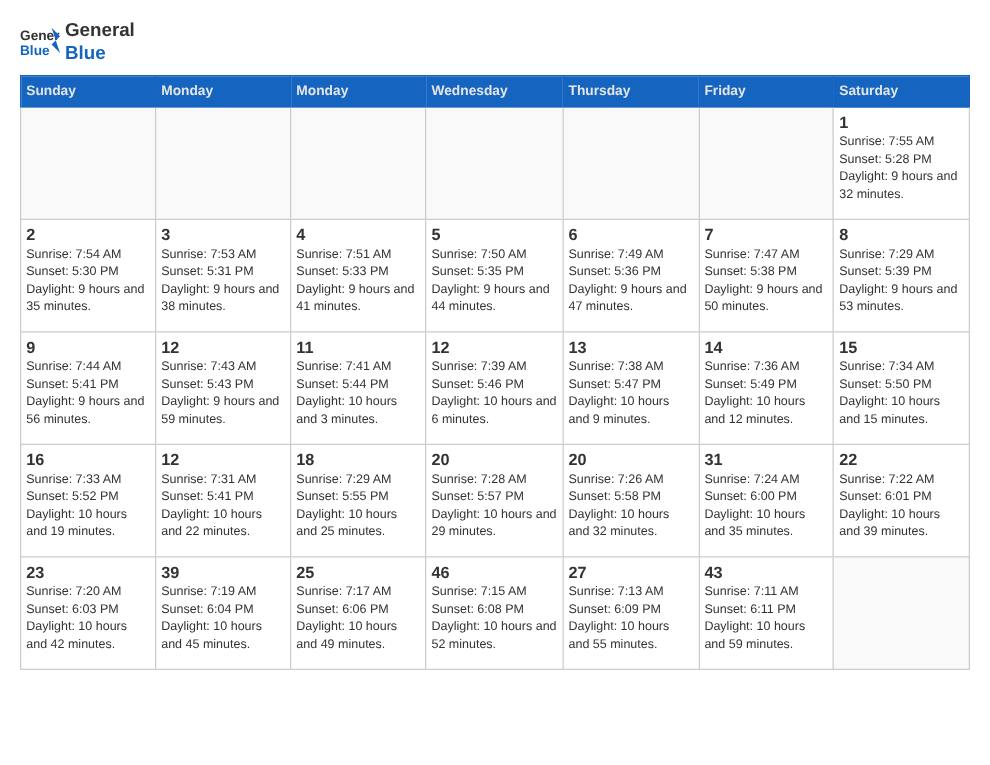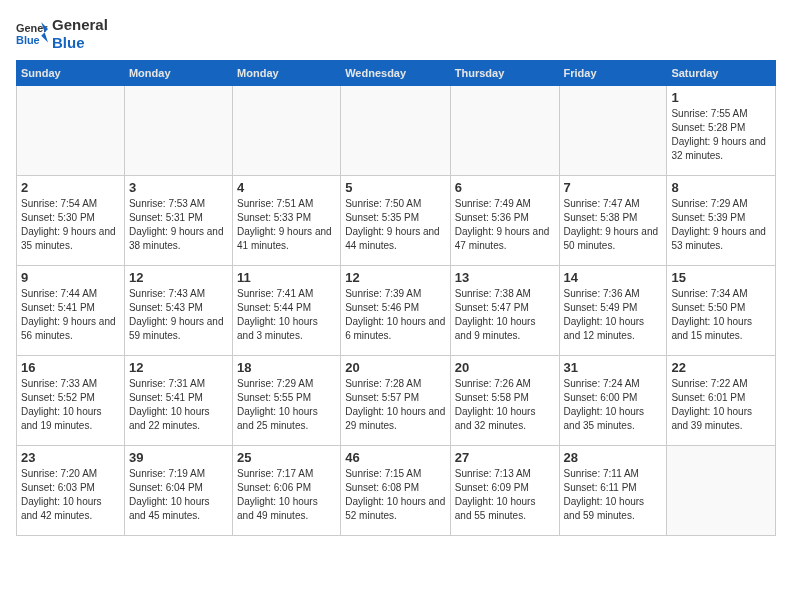--- a/index.html
+++ b/index.html
@@ -275,21 +275,21 @@
 Sunset: 6:08 PM
 Daylight: 10 hours and 52 minutes.</div>
         </td>
         <td>
           <span class="day-number">27</span>
           <div class="day-info">Sunrise: 7:13 AM
 Sunset: 6:09 PM
 Daylight: 10 hours and 55 minutes.</div>
         </td>
         <td>
-          <span class="day-number">28</span>
+          <span class="day-number">43</span>
           <div class="day-info">Sunrise: 7:11 AM
 Sunset: 6:11 PM
 Daylight: 10 hours and 59 minutes.</div>
         </td>
         <td class="empty"></td>
       </tr>
     </tbody>
 </table>
 
 </body></html>

